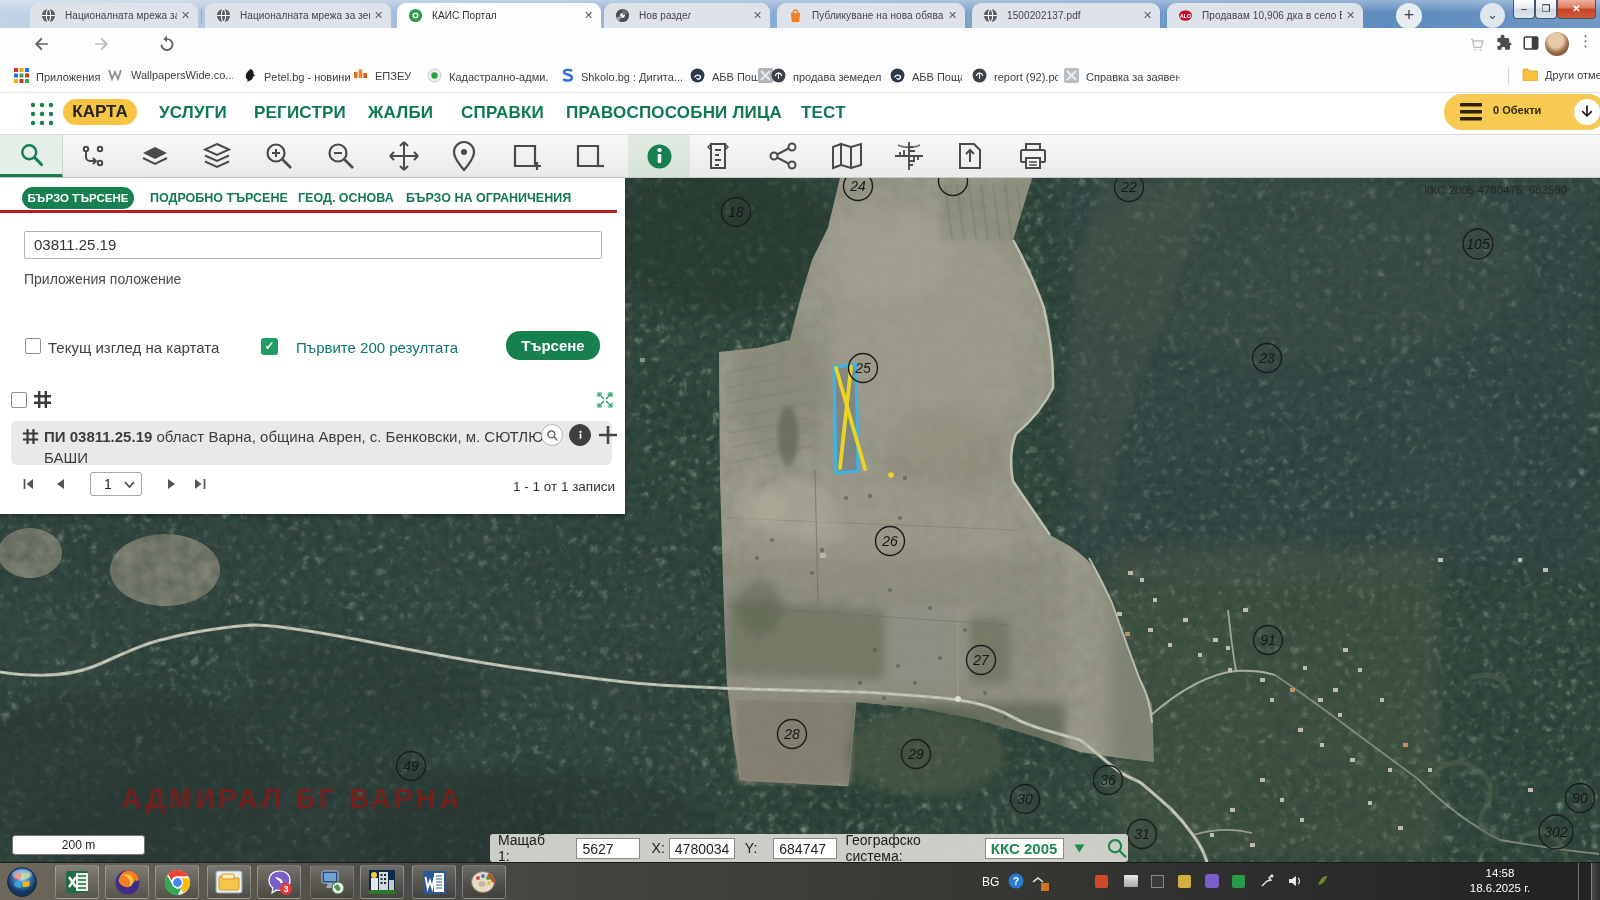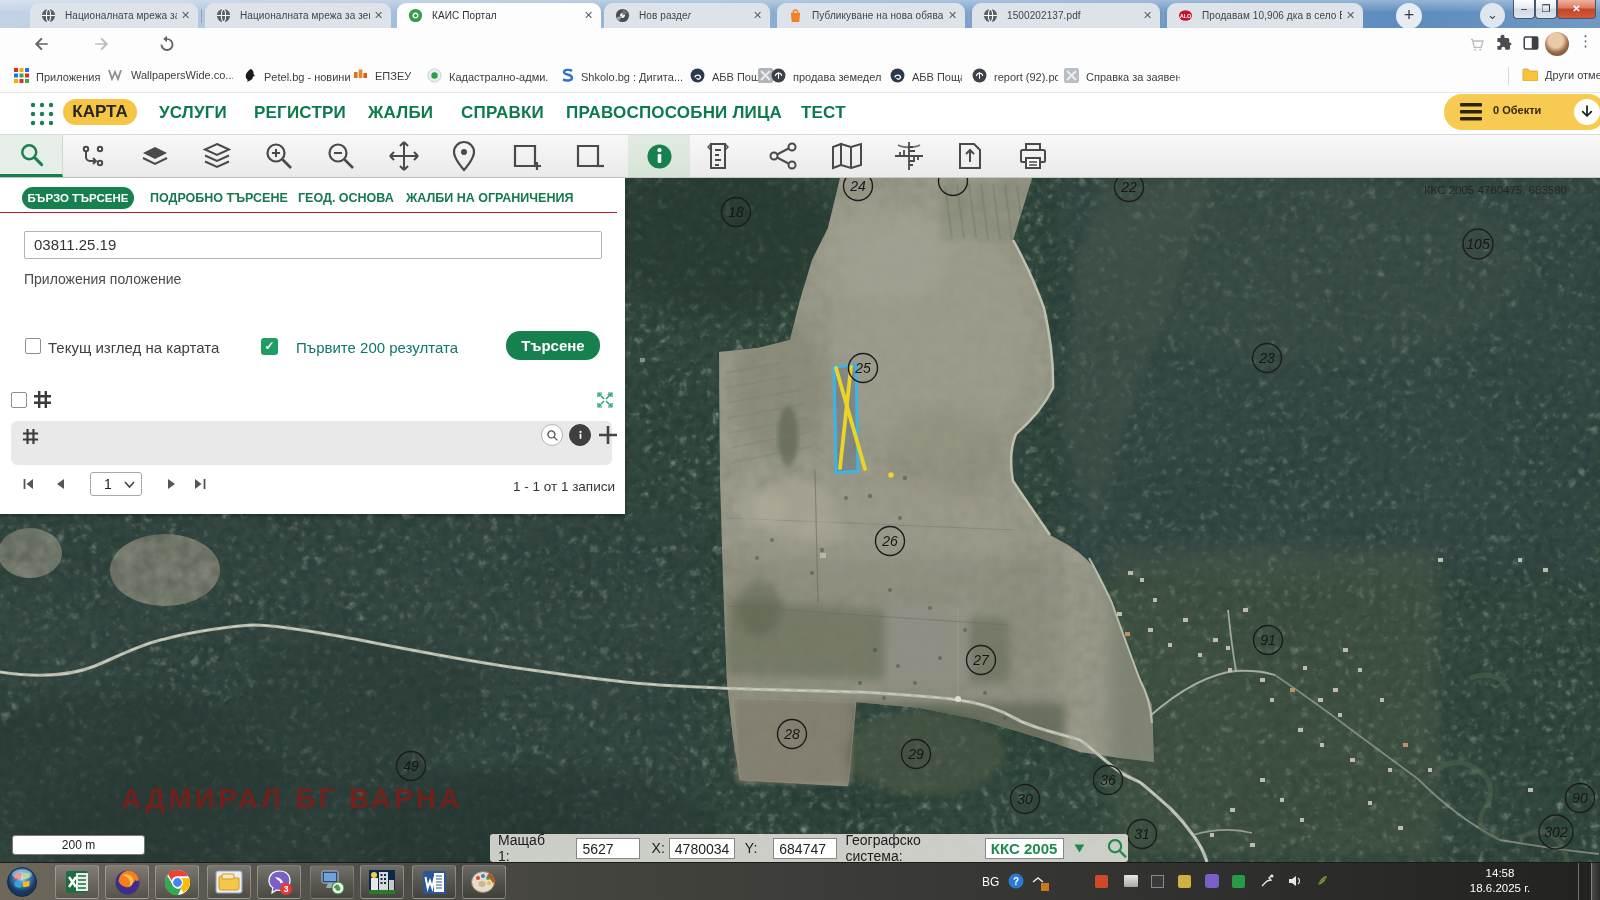--- a/index.html
+++ b/index.html
@@ -33,21 +33,21 @@
 .navitem{position:absolute;top:10px;font-weight:bold;font-size:17px;color:#0d7a4e;letter-spacing:.2px}
 #kartapill{position:absolute;left:47px;top:6px;width:74px;height:26px;background:#f6c545;border-radius:13px;color:#262626;font-weight:bold;font-size:17px;text-align:center;line-height:26px}
 #objpill{position:absolute;left:1428px;top:1px;width:162px;height:36px;background:#f7ca51;border-radius:18px}
 
 #mtoolbar{left:0;top:134px;width:1600px;height:44px;background:linear-gradient(#f8f8f8,#e9eae9);border-top:1px solid #d9d9d9;border-bottom:1px solid #c6c9c6}
 .mtool{position:absolute;top:0;height:42px;display:flex;align-items:center;justify-content:center}
 #srchtile{left:0;width:63px;background:#e5efe7;border-bottom:3px solid #17804f;border-right:1px solid #d0d6d0;height:42px}
 #infotile{left:628px;width:62px;background:linear-gradient(#e2ebe2,#d7e3d8)}
 
 #panel{left:0;top:178px;width:625px;height:336px;background:#fff;box-shadow:0 2px 4px rgba(0,0,0,.35)}
-#ptabs{position:absolute;left:0;top:0;width:617px;height:35px;border-bottom:1px solid #b91c1c}
+#ptabs{position:absolute;left:0;top:0;width:617px;height:35px;border-bottom:3px solid #b91c1c}
 .ptab{position:absolute;top:13px;font-weight:bold;font-size:12.5px;color:#14794d;letter-spacing:0}
 #ptab0{position:absolute;left:22px;top:9px;width:112px;height:22px;background:#17804f;border-radius:11px;color:#fff;text-align:center;line-height:22px;font-weight:bold;font-size:11.5px;letter-spacing:0}
 .inp{position:absolute;border:1px solid #b2b2b2;background:#fff;border-radius:2px;font-size:15px;color:#333}
 #selbox{position:absolute;left:24px;top:113px;width:576px;height:26px;border:1px solid #b2b2b2;border-radius:2px;background:#fff}
 #selarr{position:absolute;right:1px;top:1px;width:25px;height:22px;background:#e9e9e9;border-left:1px solid #c0c0c0;text-align:center;font-size:9px;color:#333;line-height:22px}
 .cb{position:absolute;width:16px;height:16px;border:1px solid #8f8f8f;border-radius:2px;background:#fff}
 .cbg{position:absolute;width:17px;height:17px;border-radius:3px;background:#1f9e63;color:#fff;font-size:12px;text-align:center;line-height:17px;font-weight:bold}
 #srchbtn{position:absolute;left:506px;top:153px;width:94px;height:29px;background:#17804f;border-radius:14px;color:#fff;font-weight:bold;font-size:15px;text-align:center;line-height:29px}
 #resrow{position:absolute;left:11px;top:243px;width:601px;height:44px;background:#e9e9e9;border-radius:6px;font-size:15px;color:#3d3d3d}
 .cic{position:absolute;width:22px;height:22px;border-radius:50%;background:#fff;border:1px solid #b5b5b5}
@@ -678,21 +678,21 @@
             <path d="M12 21h8M12 24h8" stroke-width="1.6"></path>
           </g>
         </svg>
       </div>
   </div>
   <div class="abs" id="panel">
     <div id="ptabs">
       <div id="ptab0">БЪРЗО ТЪРСЕНЕ</div>
       <div class="ptab" style="left:150px">ПОДРОБНО ТЪРСЕНЕ</div>
       <div class="ptab" style="left:298px">ГЕОД. ОСНОВА</div>
-      <div class="ptab" style="left:406px">ЖАЛБИ НА ОГРАНИЧЕНИЯ</div>
+      <div class="ptab" style="left:406px">БЪРЗО НА ОГРАНИЧЕНИЯ</div>
     </div>
     <div class="inp" style="left:24px;top:53px;width:578px;height:28px;line-height:26px;padding-left:9px">03811.25.19</div>
     <div class="abs" style="left:24px;top:93px;font-size:14px;color:#4a4a4a">Приложения положение</div>
     <div class="cb" style="left:25px;top:160px"></div>
     <div class="abs" style="left:48px;top:161px;font-size:15px;color:#3f3f3f">Текущ изглед на картата</div>
     <div class="cbg" style="left:261px;top:160px">✓</div>
     <div class="abs" style="left:296px;top:161px;font-size:15px;color:#0f766e">Първите 200 резултата</div>
     <div id="srchbtn">Търсене</div>
     <div class="cb" style="left:11px;top:214px"></div>
     <svg class="abs" style="left:33px;top:212px" width="19" height="19" viewBox="0 0 19 19">
@@ -708,20 +708,21 @@
         <g fill="#1f9e63">
           <path d="M1 1l4 1.5L2.5 5zM15 1l-1.5 4L10 2.5zM15 15l-4-1.5L13.5 11zM1 15l1.5-4L5 13.5z" opacity=".9"></path>
         </g>
       </svg>
     <div id="resrow">
       <svg class="abs" style="left:11px;top:7px" width="17" height="17" viewBox="0 0 19 19">
           <g stroke="#3a3a3a" stroke-width="2.4">
             <path d="M6.2 1v17M12.8 1v17M1 6.2h17M1 12.8h17"></path>
           </g>
         </svg>
+      <div class="abs" style="left:33px;top:5px;width:503px;line-height:21px"><b>ПИ 03811.25.19</b> област Варна, община Аврен, с. Бенковски, м. СЮТЛЮ БАШИ</div>
       <div class="cic" style="left:530px;top:3px"><svg style="margin:4px" width="13" height="13" viewBox="0 0 24 24">
             <circle cx="10" cy="10" r="6.5" fill="none" stroke="#555" stroke-width="2.4"></circle>
             <path d="M15 15 L21 21" stroke="#555" stroke-width="2.6"></path>
           </svg></div>
       <div class="cic" style="left:558px;top:3px;background:#3f3f3f;border-color:#3f3f3f"><svg style="margin:4px" width="13" height="13" viewBox="0 0 27 27">
             <rect x="11.7" y="10" width="3.6" height="10" rx="1.2" fill="#fff"></rect>
             <circle cx="13.5" cy="6" r="2.3" fill="#fff"></circle>
           </svg></div>
       <svg class="abs" style="left:586px;top:3px" width="22" height="22" viewBox="0 0 22 22">
           <path d="M11 2v18M2 11h18" stroke="#444" stroke-width="2.6"></path>

